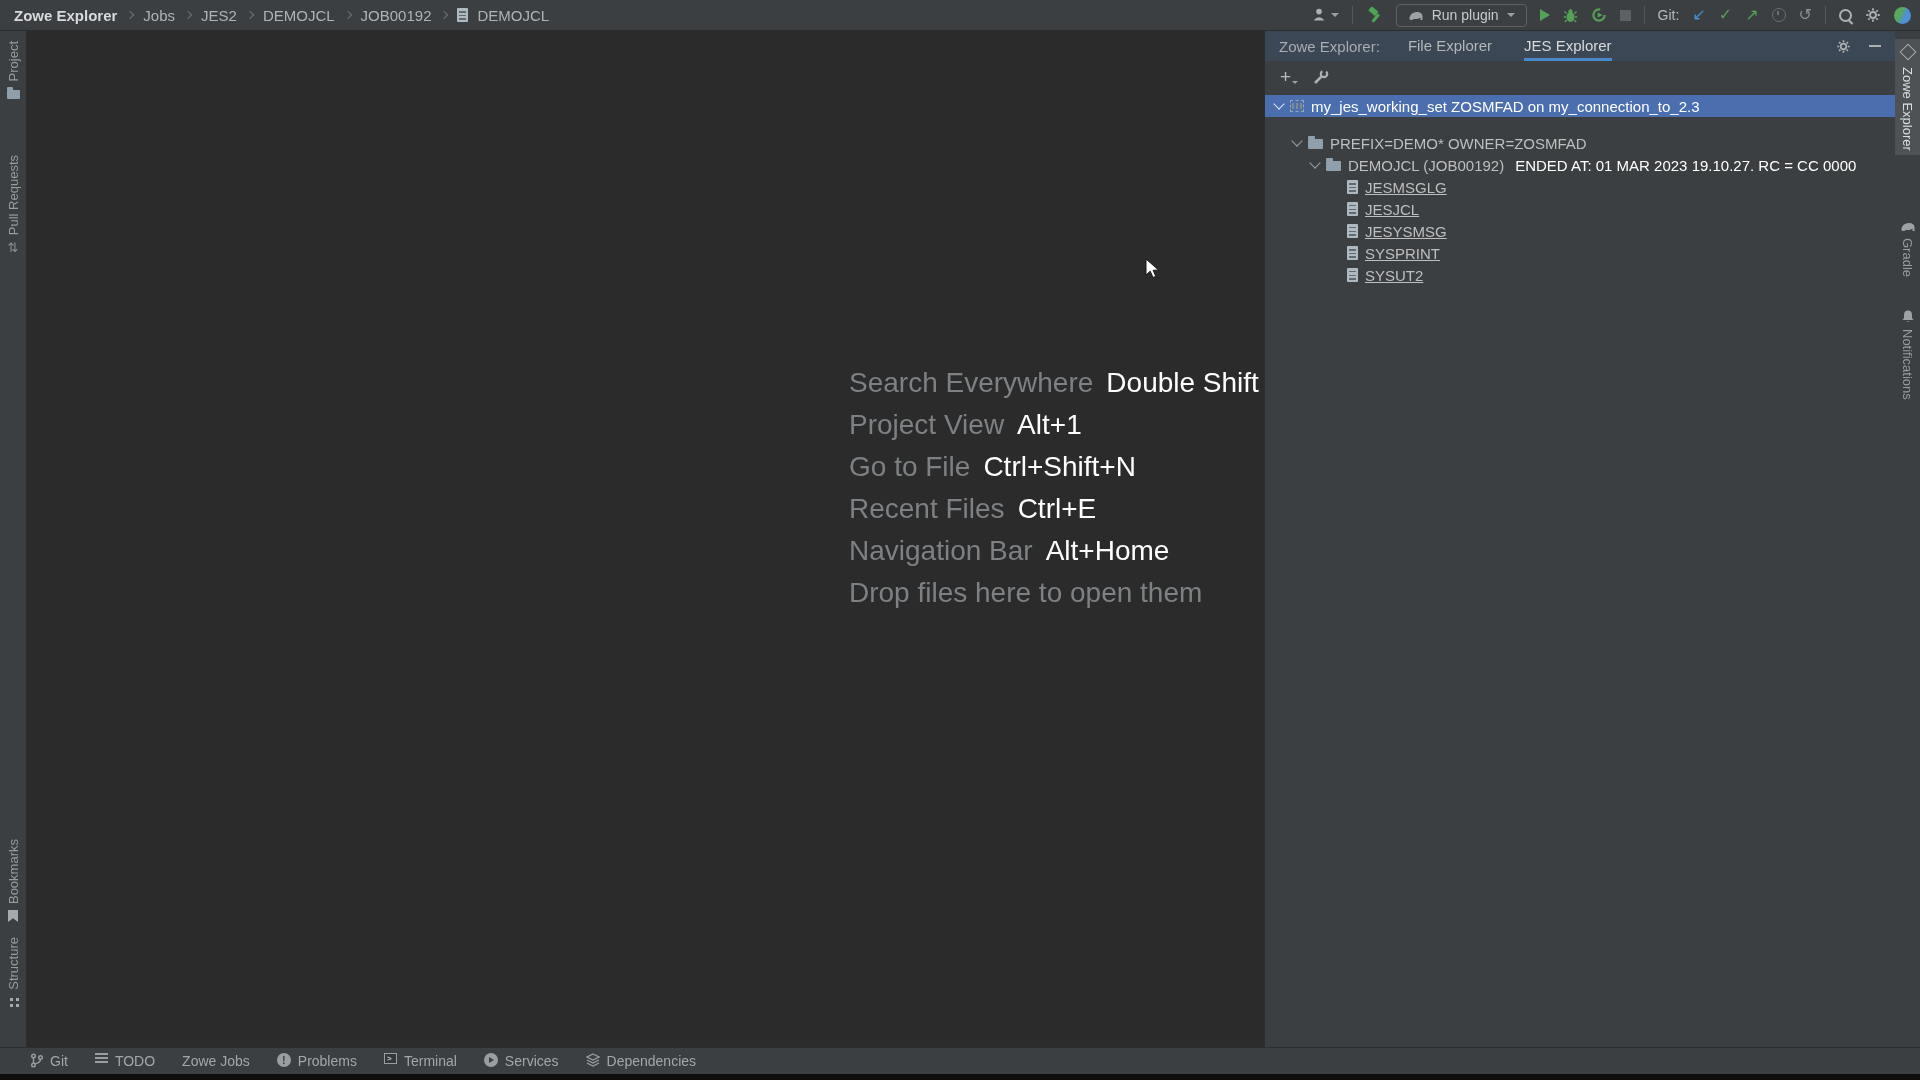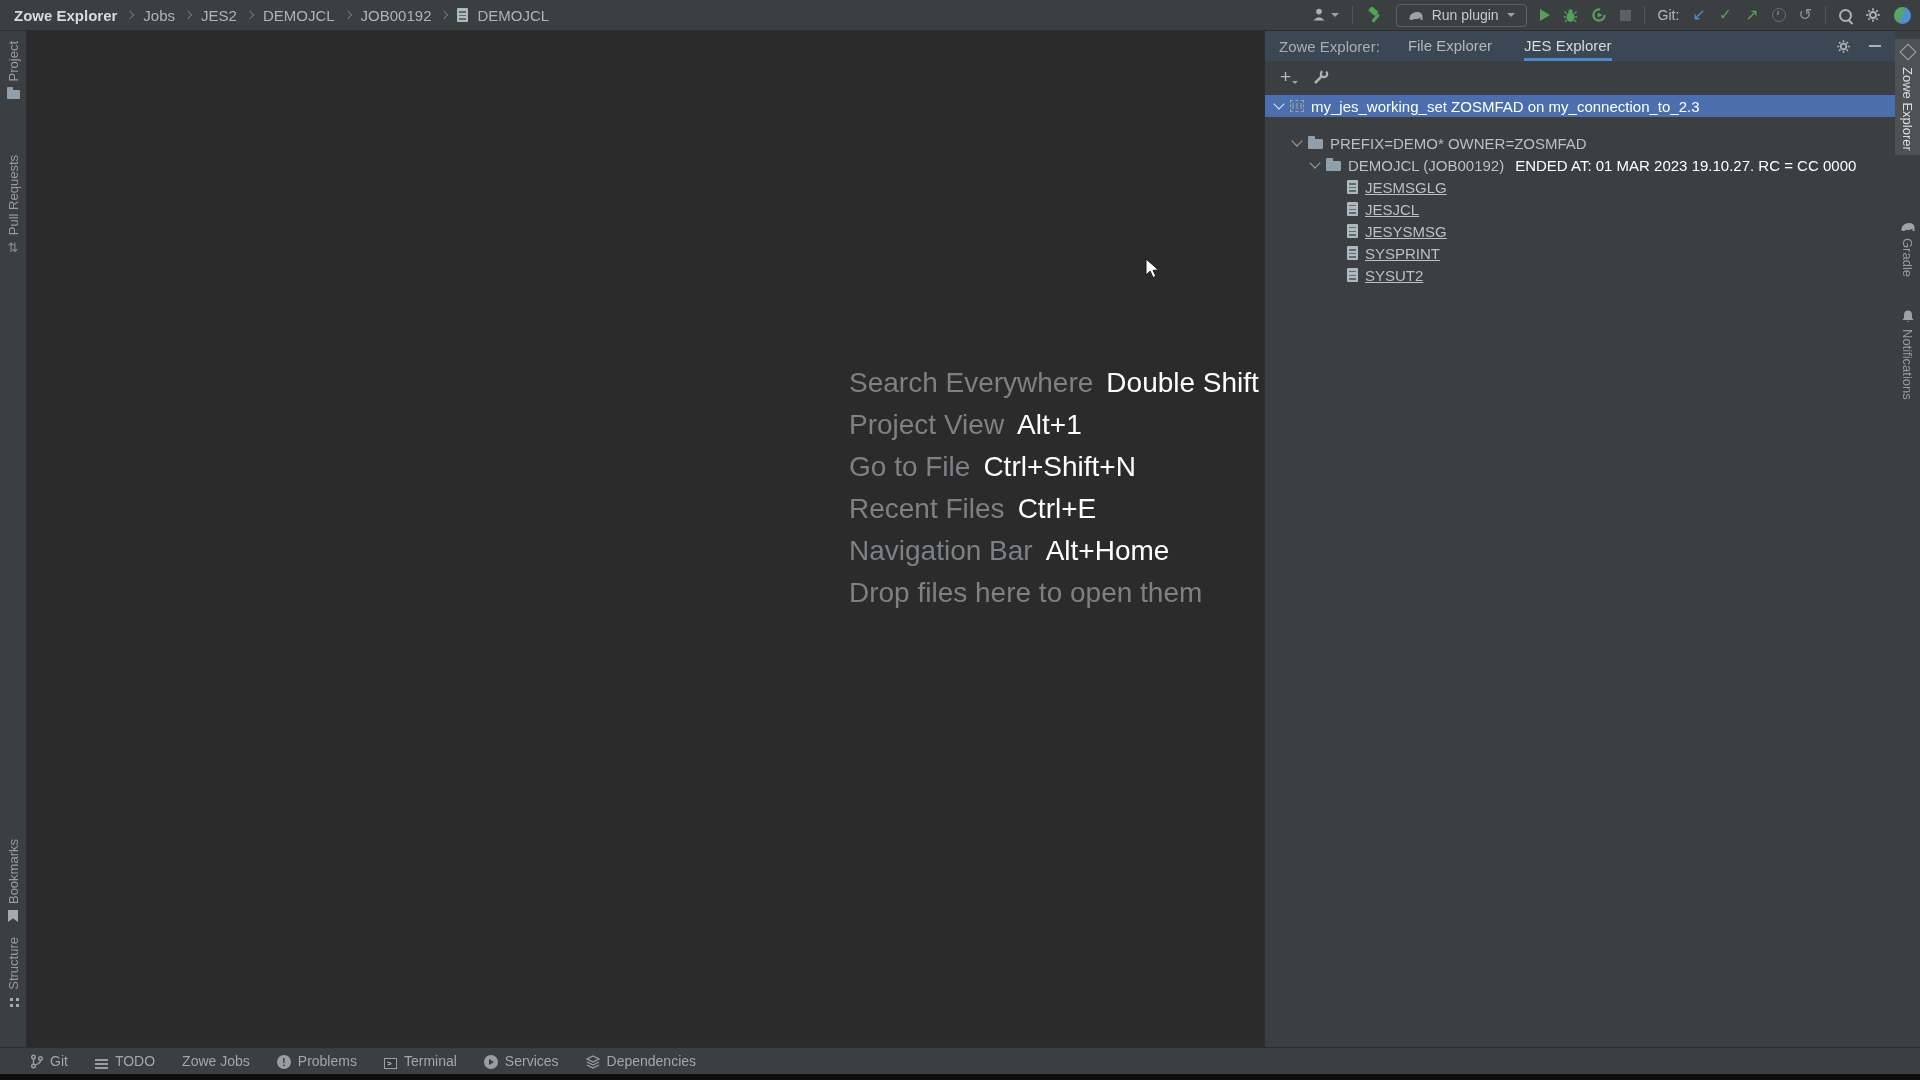--- a/index.html
+++ b/index.html
@@ -80,21 +80,21 @@
   .folder-ic{position:relative;width:15px;height:10px;background:#8fa0ac;border-radius:1px;margin-top:2px;flex:none;}
   .folder-ic::before{content:"";position:absolute;top:-3px;left:0;width:7px;height:3px;background:#8fa0ac;border-radius:1px 1px 0 0;}
   .file-ic{position:relative;width:11px;height:14px;background:#aeb9c0;border-radius:1px;flex:none;}
   .file-ic::after{content:"";position:absolute;left:2px;top:3px;width:7px;height:9px;
                   background:repeating-linear-gradient(#5f6b73 0 1.5px,transparent 1.5px 3.6px);}
   .status-green{color:#ffffff;margin-left:4px;}
 
   
   .bottom-bar{position:absolute;left:0;right:0;bottom:6px;height:26px;background:#3c3f41;border-top:1px solid #2b2d2f;
               display:flex;align-items:center;gap:27px;padding-left:30px;font-size:14px;color:#a4a7a9;}
-  .bb-item{display:flex;align-items:flex-end;gap:7px;}
+  .bb-item{display:flex;align-items:flex-start;gap:7px;}
   .todo-ic{width:13px;height:10px;background:repeating-linear-gradient(#9b9ea0 0 2px,transparent 2px 4px);}
   .prob-ic{width:14px;height:14px;border-radius:50%;background:#9b9ea0;color:#3c3f41;font-size:11px;font-weight:bold;
            display:flex;align-items:center;justify-content:center;}
   .prob-ic::after{content:"!";}
   .term-ic{width:13px;height:11px;border:1.3px solid #9b9ea0;box-sizing:border-box;display:flex;align-items:center;background:#33373a;}
   .term-ic::after{content:">";font-size:8px;color:#c7c9cb;margin-left:2px;font-weight:bold;}
   .svc-ic{width:14px;height:14px;border-radius:50%;background:#9b9ea0;position:relative;}
   .svc-ic::after{content:"";position:absolute;left:5px;top:4px;width:0;height:0;
                  border-top:3px solid transparent;border-bottom:3px solid transparent;border-left:5px solid #3c3f41;}
   .window-edge{position:absolute;left:0;right:0;bottom:0;height:6px;background:#0d0d0d;}

